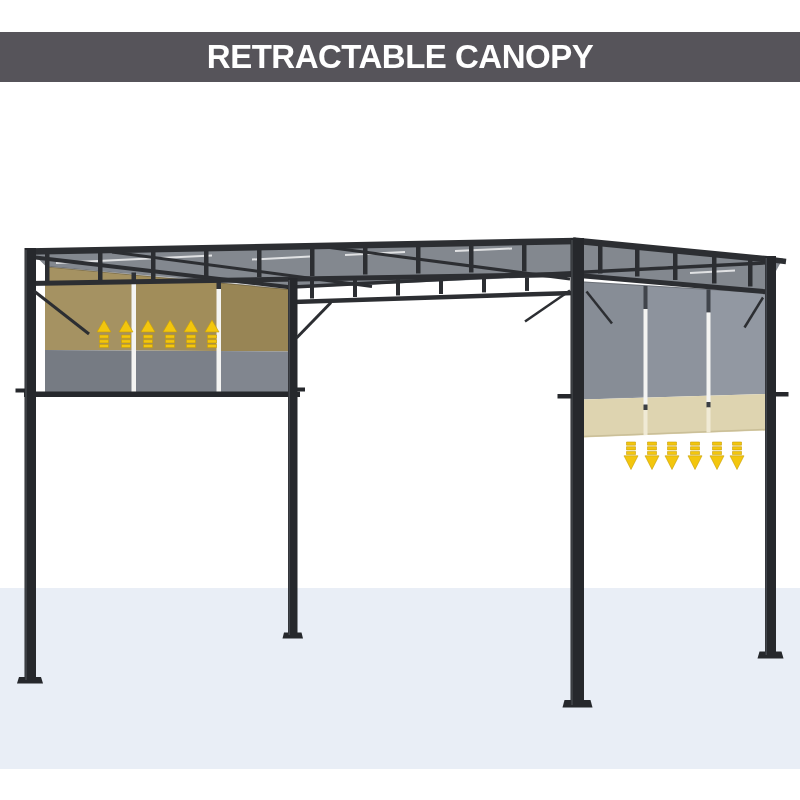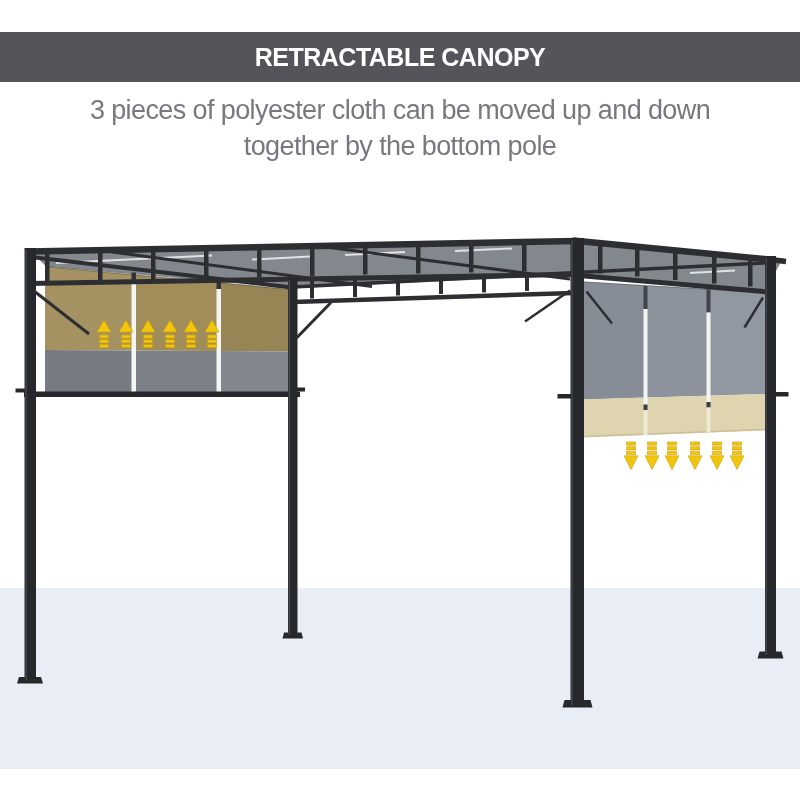--- a/index.html
+++ b/index.html
@@ -2,42 +2,38 @@
 <html style="--band: #56545a; --title-text: #ffffff; --subtitle-text: #787880; --frame: #2c2e32; --frame-dark: #26282c; --tan-dark: #a18d5a; --gray-left: #7b8089; --gray-right: #8d939d; --tan-light: #ded4b0; --roof-fabric: #83888f; --floor: #e9eef6; --stripe: #f4f4f2; --arrow: #f3c60d; --arrow-outline: #c79e06;"><head>
 <meta charset="utf-8">
 <style>
   * { margin:0; padding:0; box-sizing:border-box; }
   html,body { width:800px; height:800px; background:#ffffff; overflow:hidden;
               font-family:"Liberation Sans", sans-serif; }
   #stage { position:relative; width:800px; height:800px; background:#fff; }
 
   .band { position:absolute; left:0; top:32px; width:800px; height:50px;
           background:var(--band,#56545a); display:flex; align-items:center; justify-content:center; }
-  .band .title { color:var(--title-text,#ffffff); font-size:25px; font-weight:700;
+  .band .title { color:var(--title-text,#ffffff); font-size:33px; font-weight:700;
                  letter-spacing:-0.5px; white-space:nowrap; }
 
   .subtitle { position:absolute; left:0; top:92px; width:800px; text-align:center;
               color:var(--subtitle-text,#787880); font-size:27px; font-weight:300;
               letter-spacing:-0.6px; line-height:36px; }
 
   svg#pergola { position:absolute; left:0; top:0; width:800px; height:800px; display:block; }
 </style>
 </head>
 <body>
 
 <div id="stage">
 
   <div class="band">
     <div class="title">RETRACTABLE CANOPY</div>
   </div>
 
-  <div class="subtitle">
-    <div>3 pieces of polyester cloth can be moved up and down</div>
-    <div>together by the bottom pole</div>
-  </div>
 
   <svg id="pergola" viewBox="0 0 800 800" xmlns="http://www.w3.org/2000/svg" xmlns:xlink="http://www.w3.org/1999/xlink">
     <defs>
       <path id="arrow-up" d="M7 0 L14 12 L0 12 Z M2.5 15 h9 v3.2 h-9 Z M2.5 19.7 h9 v3.2 h-9 Z M2.5 24.4 h9 v3.2 h-9 Z" fill="var(--arrow,#f3c60d)" stroke="var(--arrow-outline,#c79e06)" stroke-width="0.6"></path>
       <path id="arrow-down" d="M2.5 0 h9 v3.2 h-9 Z M2.5 4.7 h9 v3.2 h-9 Z M2.5 9.4 h9 v3.2 h-9 Z M0 13.8 L14 13.8 L7 27.5 Z" fill="var(--arrow,#f3c60d)" stroke="var(--arrow-outline,#c79e06)" stroke-width="0.6"></path>
     </defs>
 
     <rect x="0" y="588" width="800" height="181" fill="var(--floor,#e9eef6)"></rect>
 
     <g>

